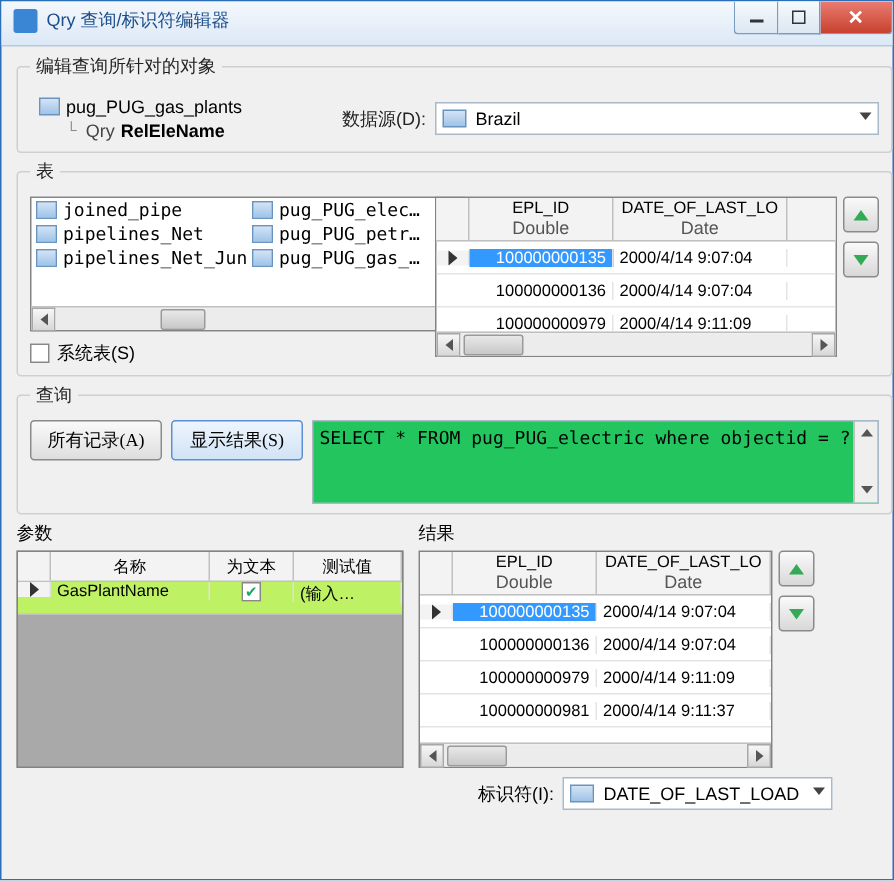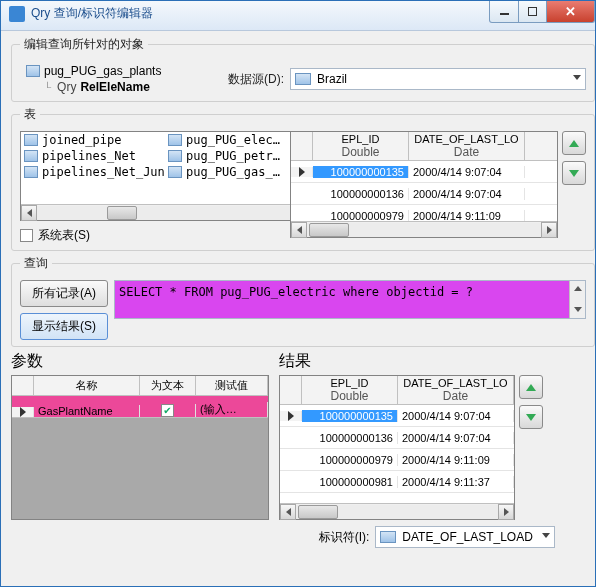--- a/index.html
+++ b/index.html
@@ -50,41 +50,41 @@
 .rowhdr{width:22px;background:#f3f3f3;border-right:1px solid #c0c0c0;display:flex;align-items:center;justify-content:center;}
 .rowhdr .tri{border-left:6px solid #333;border-top:5px solid transparent;border-bottom:5px solid transparent;}
 .hl{background:#3399ff;color:#fff;}
 .vbtns{width:24px;display:flex;flex-direction:column;gap:6px;align-items:flex-start;}
 .sqbtn{width:24px;height:24px;border:1px solid #8a8a8a;background:linear-gradient(#fafafa,#d8d8d8);border-radius:3px;display:flex;align-items:center;justify-content:center;}
 .sqbtn .up{border-bottom:7px solid #3a5;border-left:5px solid transparent;border-right:5px solid transparent;}
 .sqbtn .dn{border-top:7px solid #3a5;border-left:5px solid transparent;border-right:5px solid transparent;}
 .chk{display:flex;align-items:center;gap:5px;margin-top:6px;}
 .chkbox{width:13px;height:13px;border:1px solid #888;background:#fff;}
 .query-row{display:flex;gap:6px;align-items:flex-start;}
-.qbtns{display:flex;flex-direction:column;gap:6px;}
+.qbtns{display:flex;flex-direction:row;gap:6px;font-family:Liberation Serif, serif;}
 .btn{padding:4px 10px;border:1px solid #8a8a8a;background:linear-gradient(#fafafa,#dedede);border-radius:3px;font-size:12px;white-space:nowrap;min-width:88px;text-align:center;}
 .btn.blue{border:1px solid #5a8fd6;background:linear-gradient(#eef5fc,#d1e3f6);}
-.qtext{flex:1;height:39px;border:1px solid #aab8c8;background:#d946ef;padding:4px;font-family:Consolas,monospace;font-size:12px;position:relative;}
+.qtext{flex:1;height:56px;border:1px solid #aab8c8;background:#22c55e;padding:4px;font-family:Consolas,monospace;font-size:12px;position:relative;}
 .qtext .vsb{position:absolute;right:0;top:0;bottom:0;width:16px;background:#efefef;border-left:1px solid #c0c0c0;}
 .params-results{display:flex;gap:10px;}
 .params{width:258px;}
 .results{flex:1;}
 .param-grid{border:1px solid #838383;background:#a9a9a9;height:145px;position:relative;}
 .param-grid .head{display:flex;background:#f3f3f3;border-bottom:1px solid #c0c0c0;height:20px;}
 .param-grid .head .pc{border-right:1px solid #c0c0c0;text-align:center;font-size:11px;padding:2px 0;}
-.param-grid .prow{display:flex;background:#ec4899;height:22px;align-items:flex-end;border-bottom:1px solid #c0c0c0;}
+.param-grid .prow{display:flex;background:#bef264;height:22px;align-items:flex-start;border-bottom:1px solid #c0c0c0;}
 .param-grid .prow .pc{border-right:1px solid #e0e0e0;padding:0 4px;font-size:11px;display:flex;align-items:center;justify-content:center;}
 .pc.rh{width:22px;background:#f3f3f3;border-right:1px solid #c0c0c0;}
 .chkcell{width:13px;height:13px;border:1px solid #888;background:#fff;display:flex;align-items:center;justify-content:center;margin:0 auto;}
 .chkcell .ck{font-size:10px;color:#1a6;}
 .res-grid{border:1px solid #838383;background:#fff;height:145px;position:relative;}
 .idrow{display:flex;align-items:center;gap:6px;justify-content:center;margin-top:6px;}
 .footer-btns{display:flex;gap:10px;justify-content:flex-end;padding:4px 12px 0 0;}
 .footer-btns .btn{min-width:82px;}
-.seclabel{font-size:16px;margin-bottom:3px;}
+.seclabel{font-size:12px;margin-bottom:3px;}
 </style>
 </head>
 <body>
 
 <div class="window">
 
   <div class="titlebar">
     <div class="tb-icon"></div>
     <div class="title">Qry 查询/标识符编辑器</div>
     <div class="winbtns">

